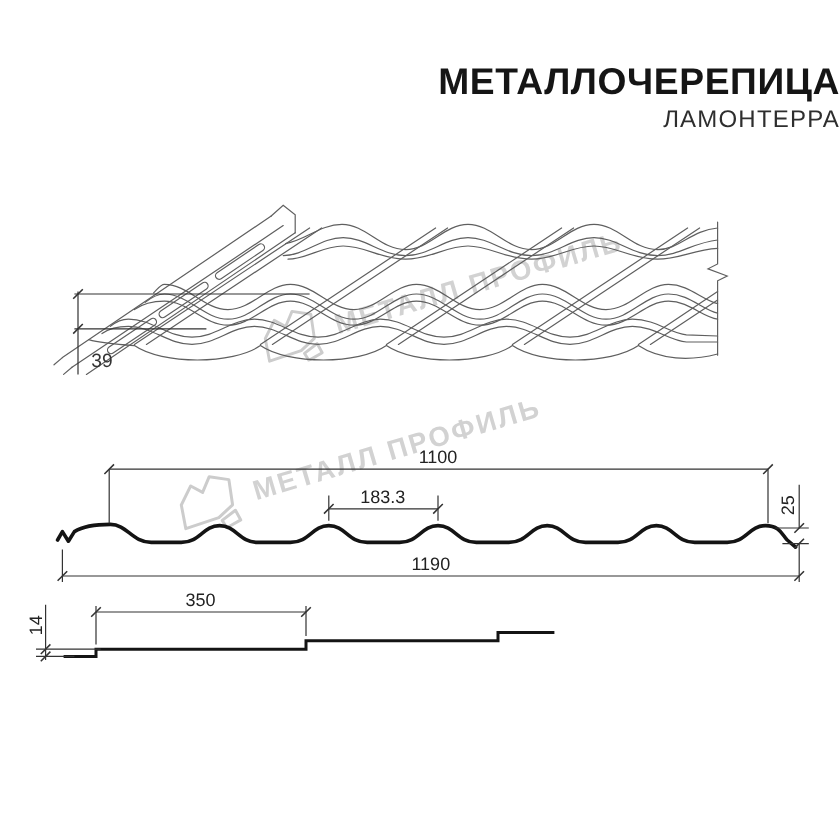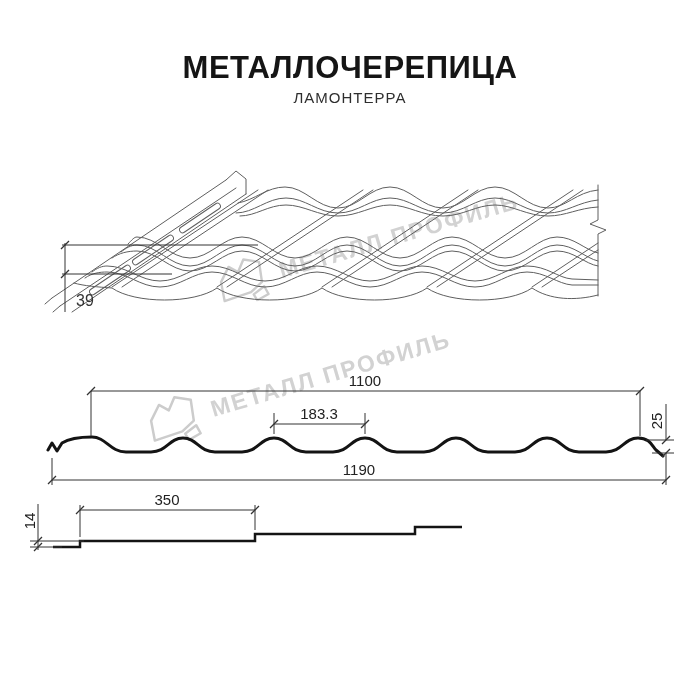--- a/index.html
+++ b/index.html
@@ -1,25 +1,25 @@
 <!DOCTYPE html>
 <html><head>
 <meta charset="utf-8">
 <style>
   html,body{margin:0;padding:0;}
   body{
     width:700px;height:700px;position:relative;background:#ffffff;
     font-family:"Liberation Sans",sans-serif;overflow:hidden;
   }
-  .header{position:absolute;top:50px;left:0;right:0;text-align:center;z-index:3;}
+  .header{position:absolute;top:50px;left:0;right:0;text-align:right;z-index:3;}
   .title{
     font-size:31px;font-weight:bold;letter-spacing:0.5px;color:#151515;line-height:36px;
   }
   .subtitle{
-    font-size:15px;font-weight:normal;letter-spacing:1px;color:#2e2e2e;margin-top:3px;
+    font-size:20px;font-weight:normal;letter-spacing:1px;color:#2e2e2e;margin-top:3px;
   }
   .watermark{
     position:absolute;display:flex;align-items:center;gap:14px;
     transform:rotate(-16.5deg);transform-origin:left center;
     z-index:1;pointer-events:none;white-space:nowrap;
   }
   .wm-text{
     font-size:23px;font-weight:bold;letter-spacing:2px;color:#d2d2d2;
   }
   .wm-logo{flex:0 0 auto;}

